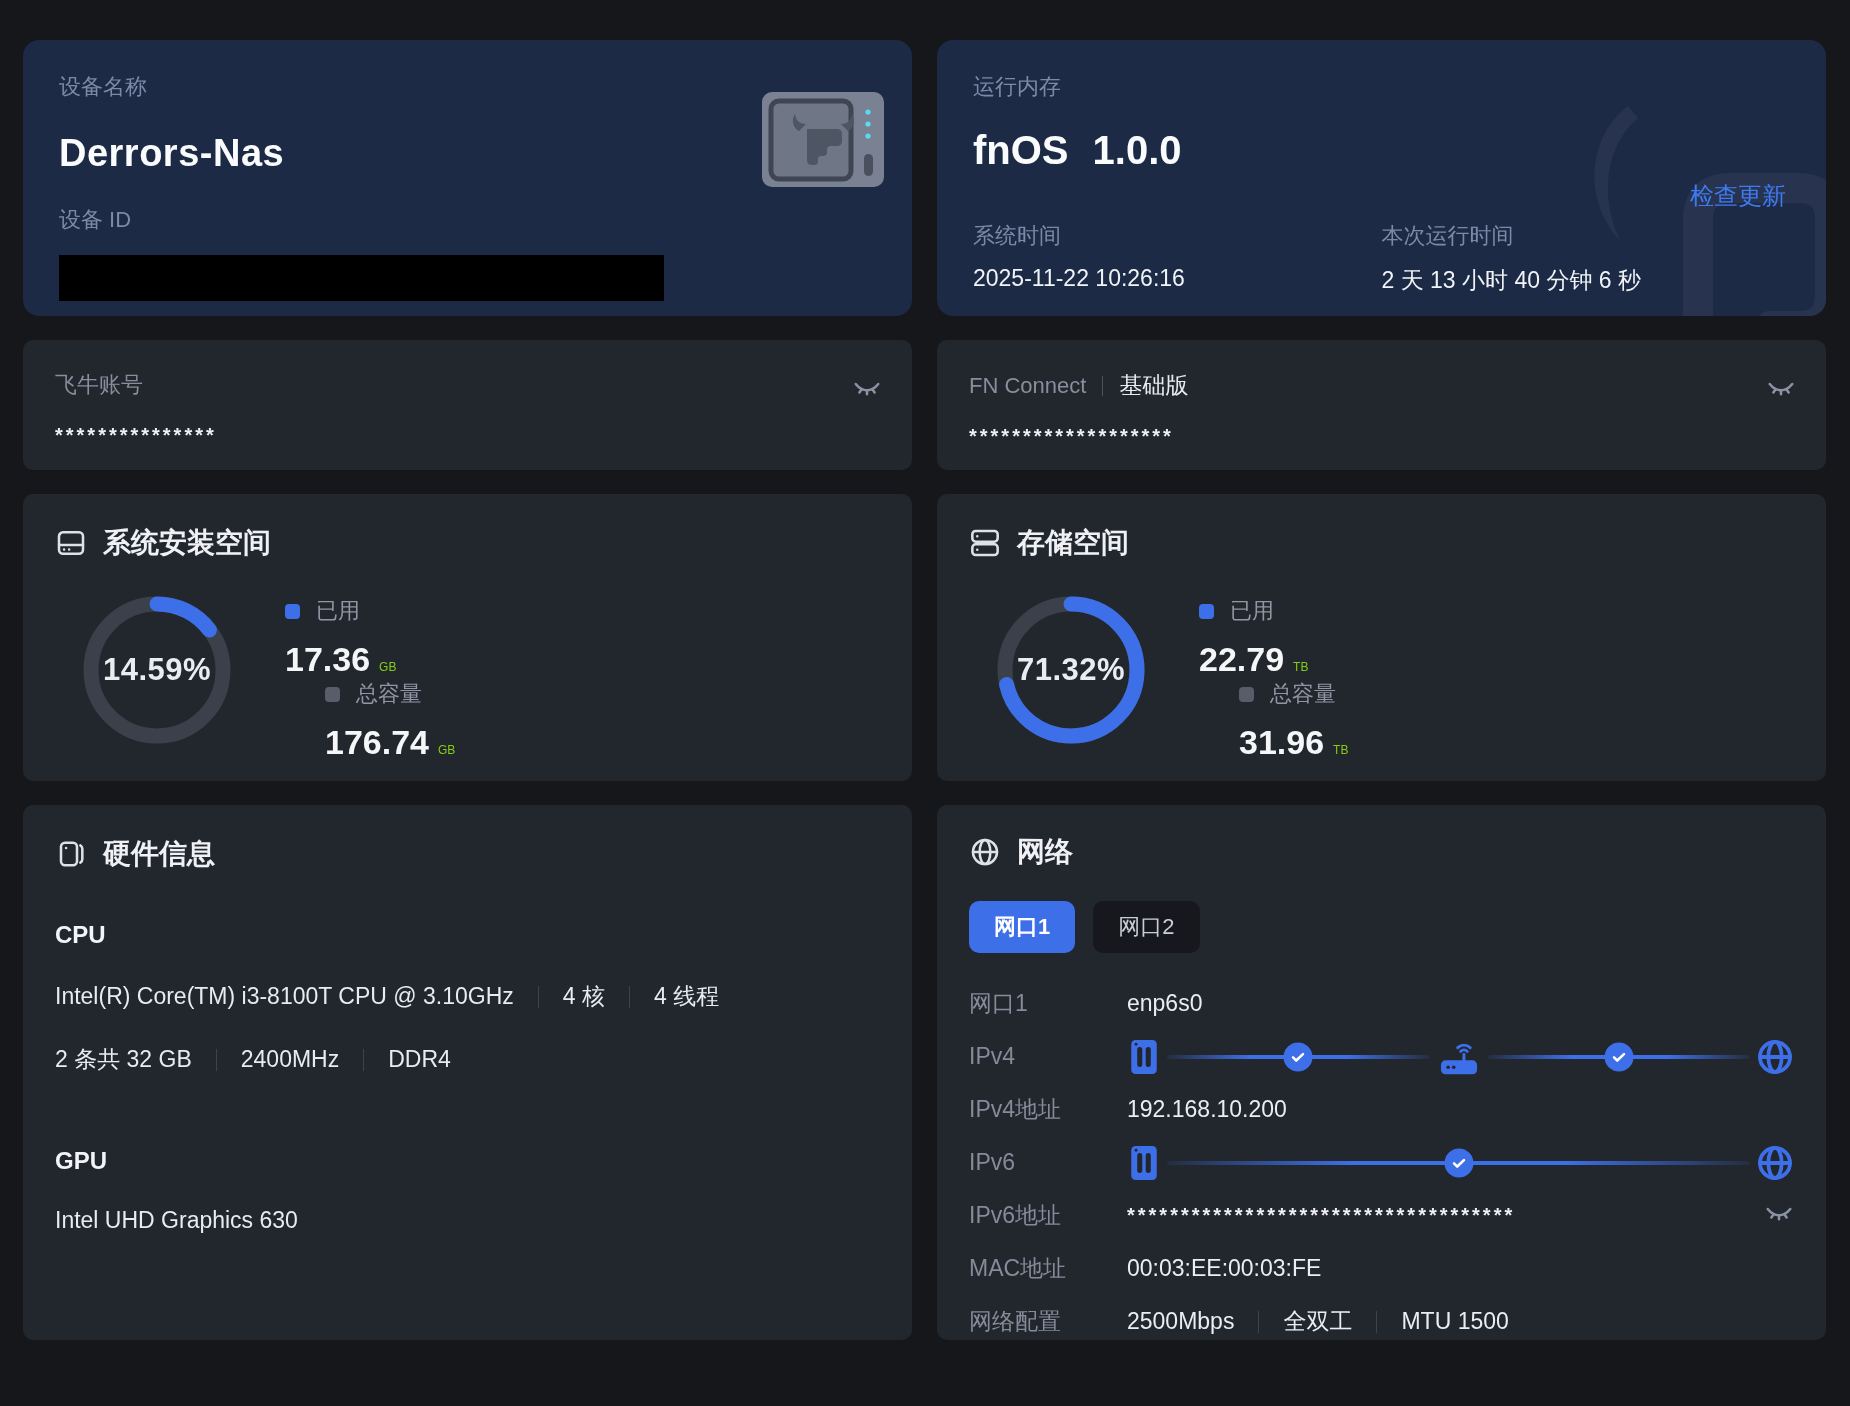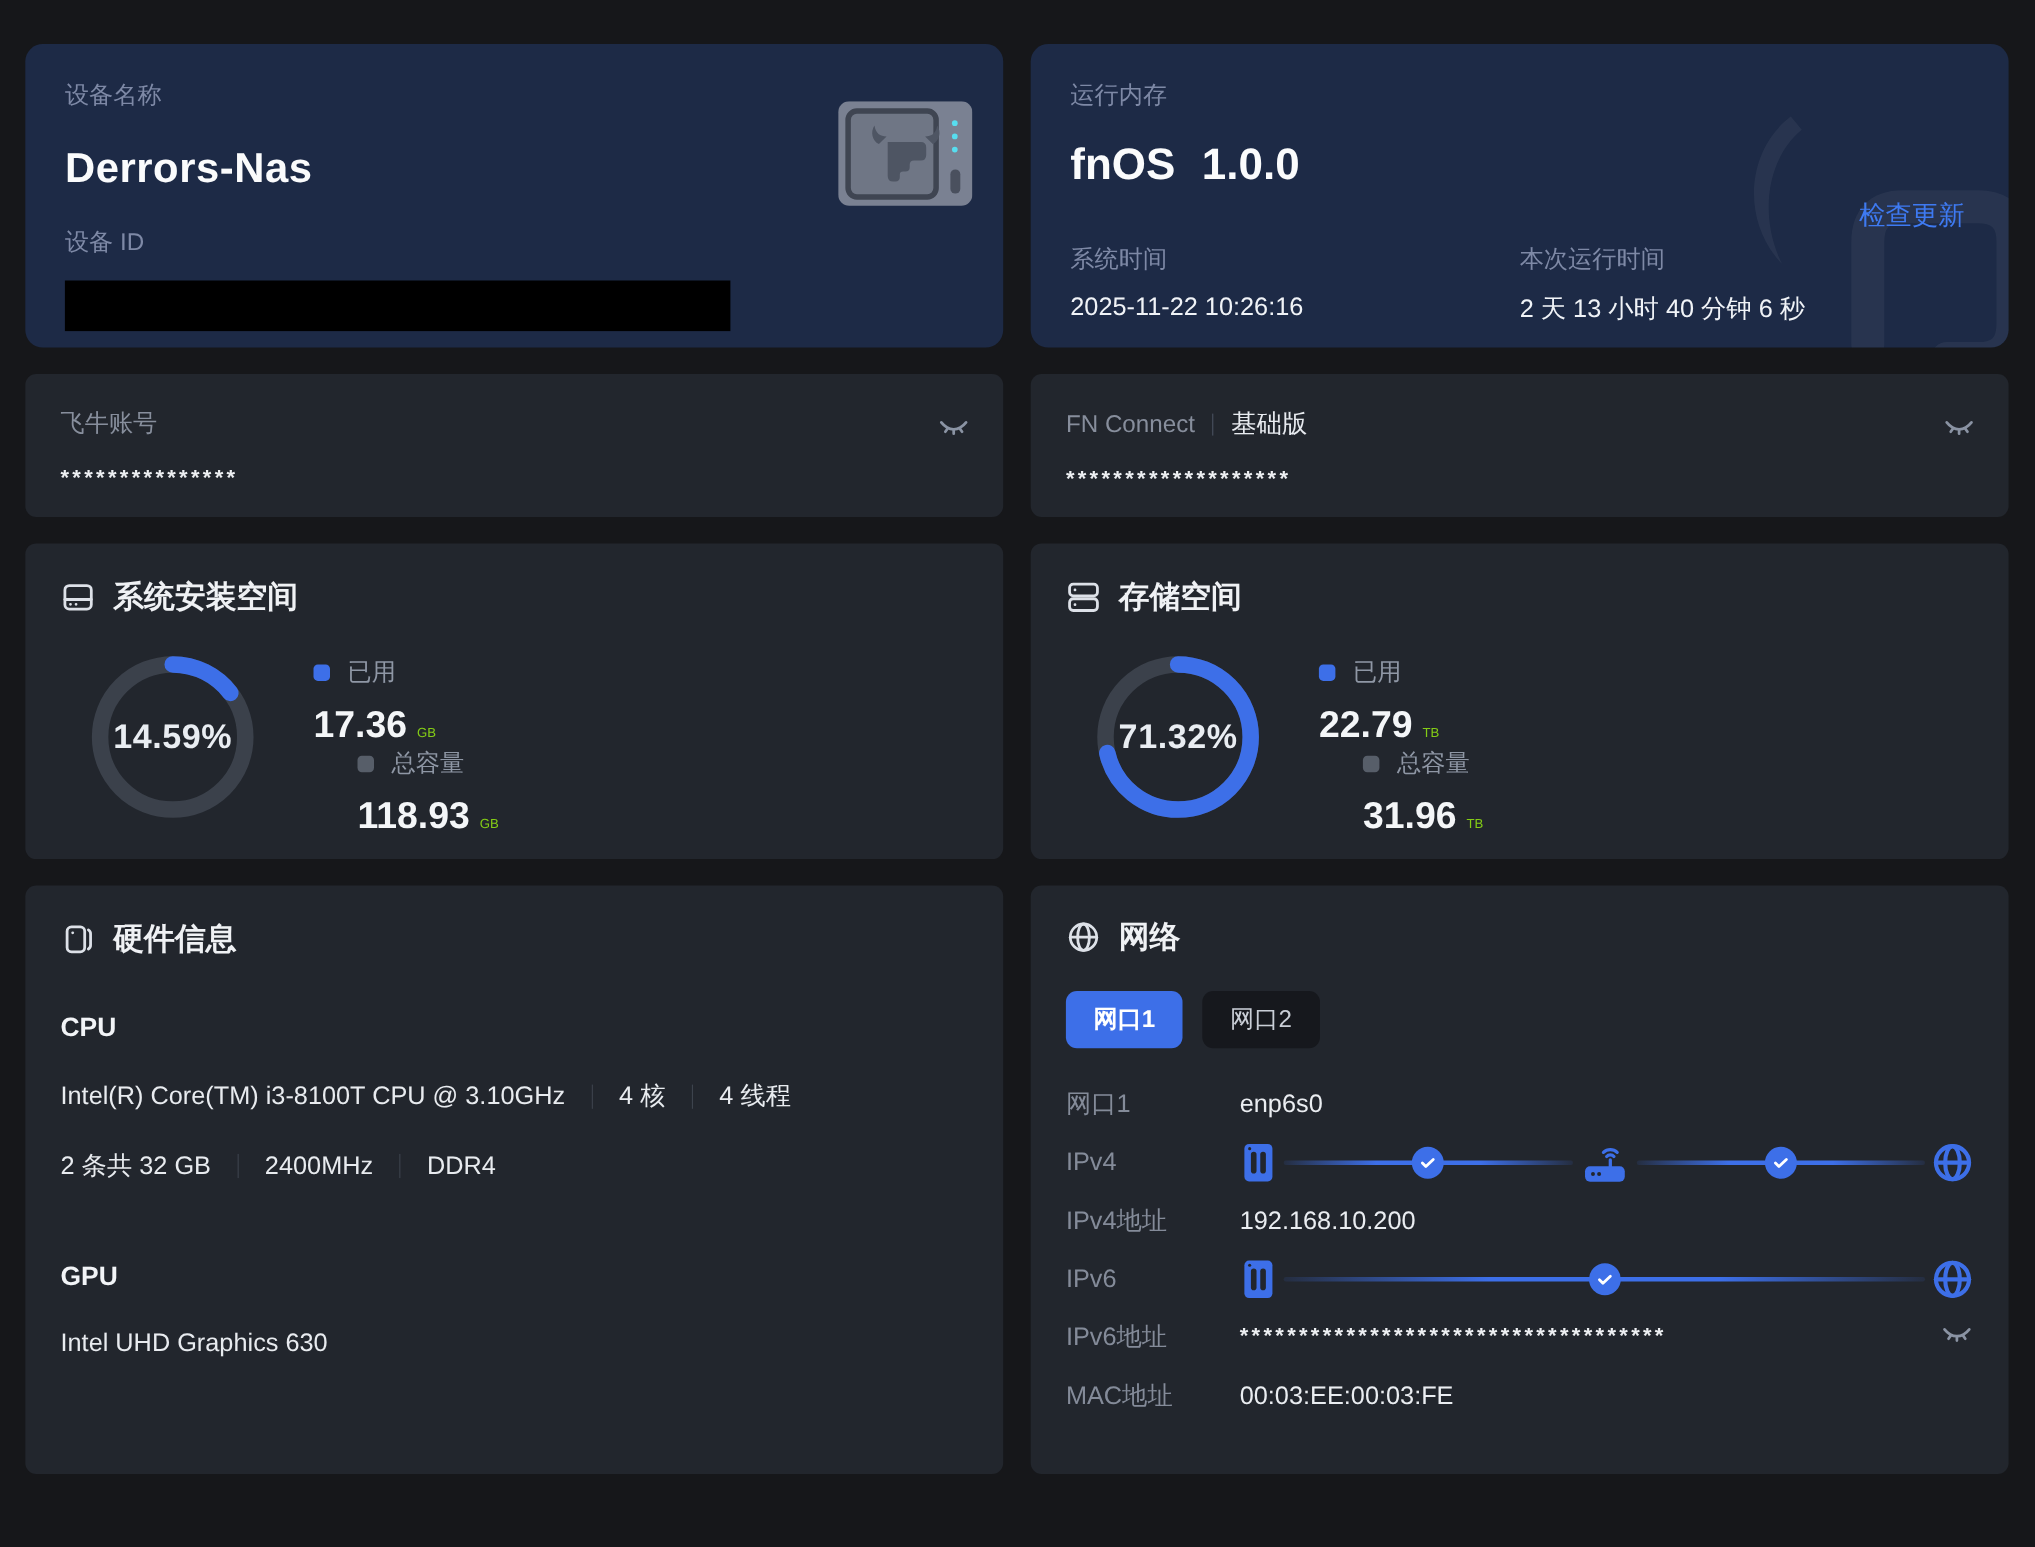--- a/index.html
+++ b/index.html
@@ -199,21 +199,21 @@
               <span class="big-num">17.36</span>
               <span class="unit">GB</span>
             </div>
           </div>
           <div class="legend-grp">
             <div class="legend-top">
               <span class="sq dim"></span>
               <span>总容量</span>
             </div>
             <div class="legend-val">
-              <span class="big-num">118.93</span>
+              <span class="big-num">176.74</span>
               <span class="unit">GB</span>
             </div>
           </div>
         </div>
         <div class="type-row">
           <span>硬盘类型</span>
           <span class="strong">SSD</span>
         </div>
       </div>
     </div>
@@ -395,15 +395,25 @@
             <path d="M7.6 12.4l-1.7 2.4M12 13.2v3M16.4 12.4l1.7 2.4"></path>
           </svg>
         </span>
       </div>
 
       <div class="net-row">
         <span class="net-lbl">MAC地址</span>
         <span class="net-val">00:03:EE:00:03:FE</span>
       </div>
 
+      <div class="net-row">
+        <span class="net-lbl">网络配置</span>
+        <span class="net-val flexline">
+          <span>2500Mbps</span>
+          <span class="pipe"></span>
+          <span>全双工</span>
+          <span class="pipe"></span>
+          <span>MTU 1500</span>
+        </span>
+      </div>
     </div>
   </section>
 </div>
 
 </body></html>

